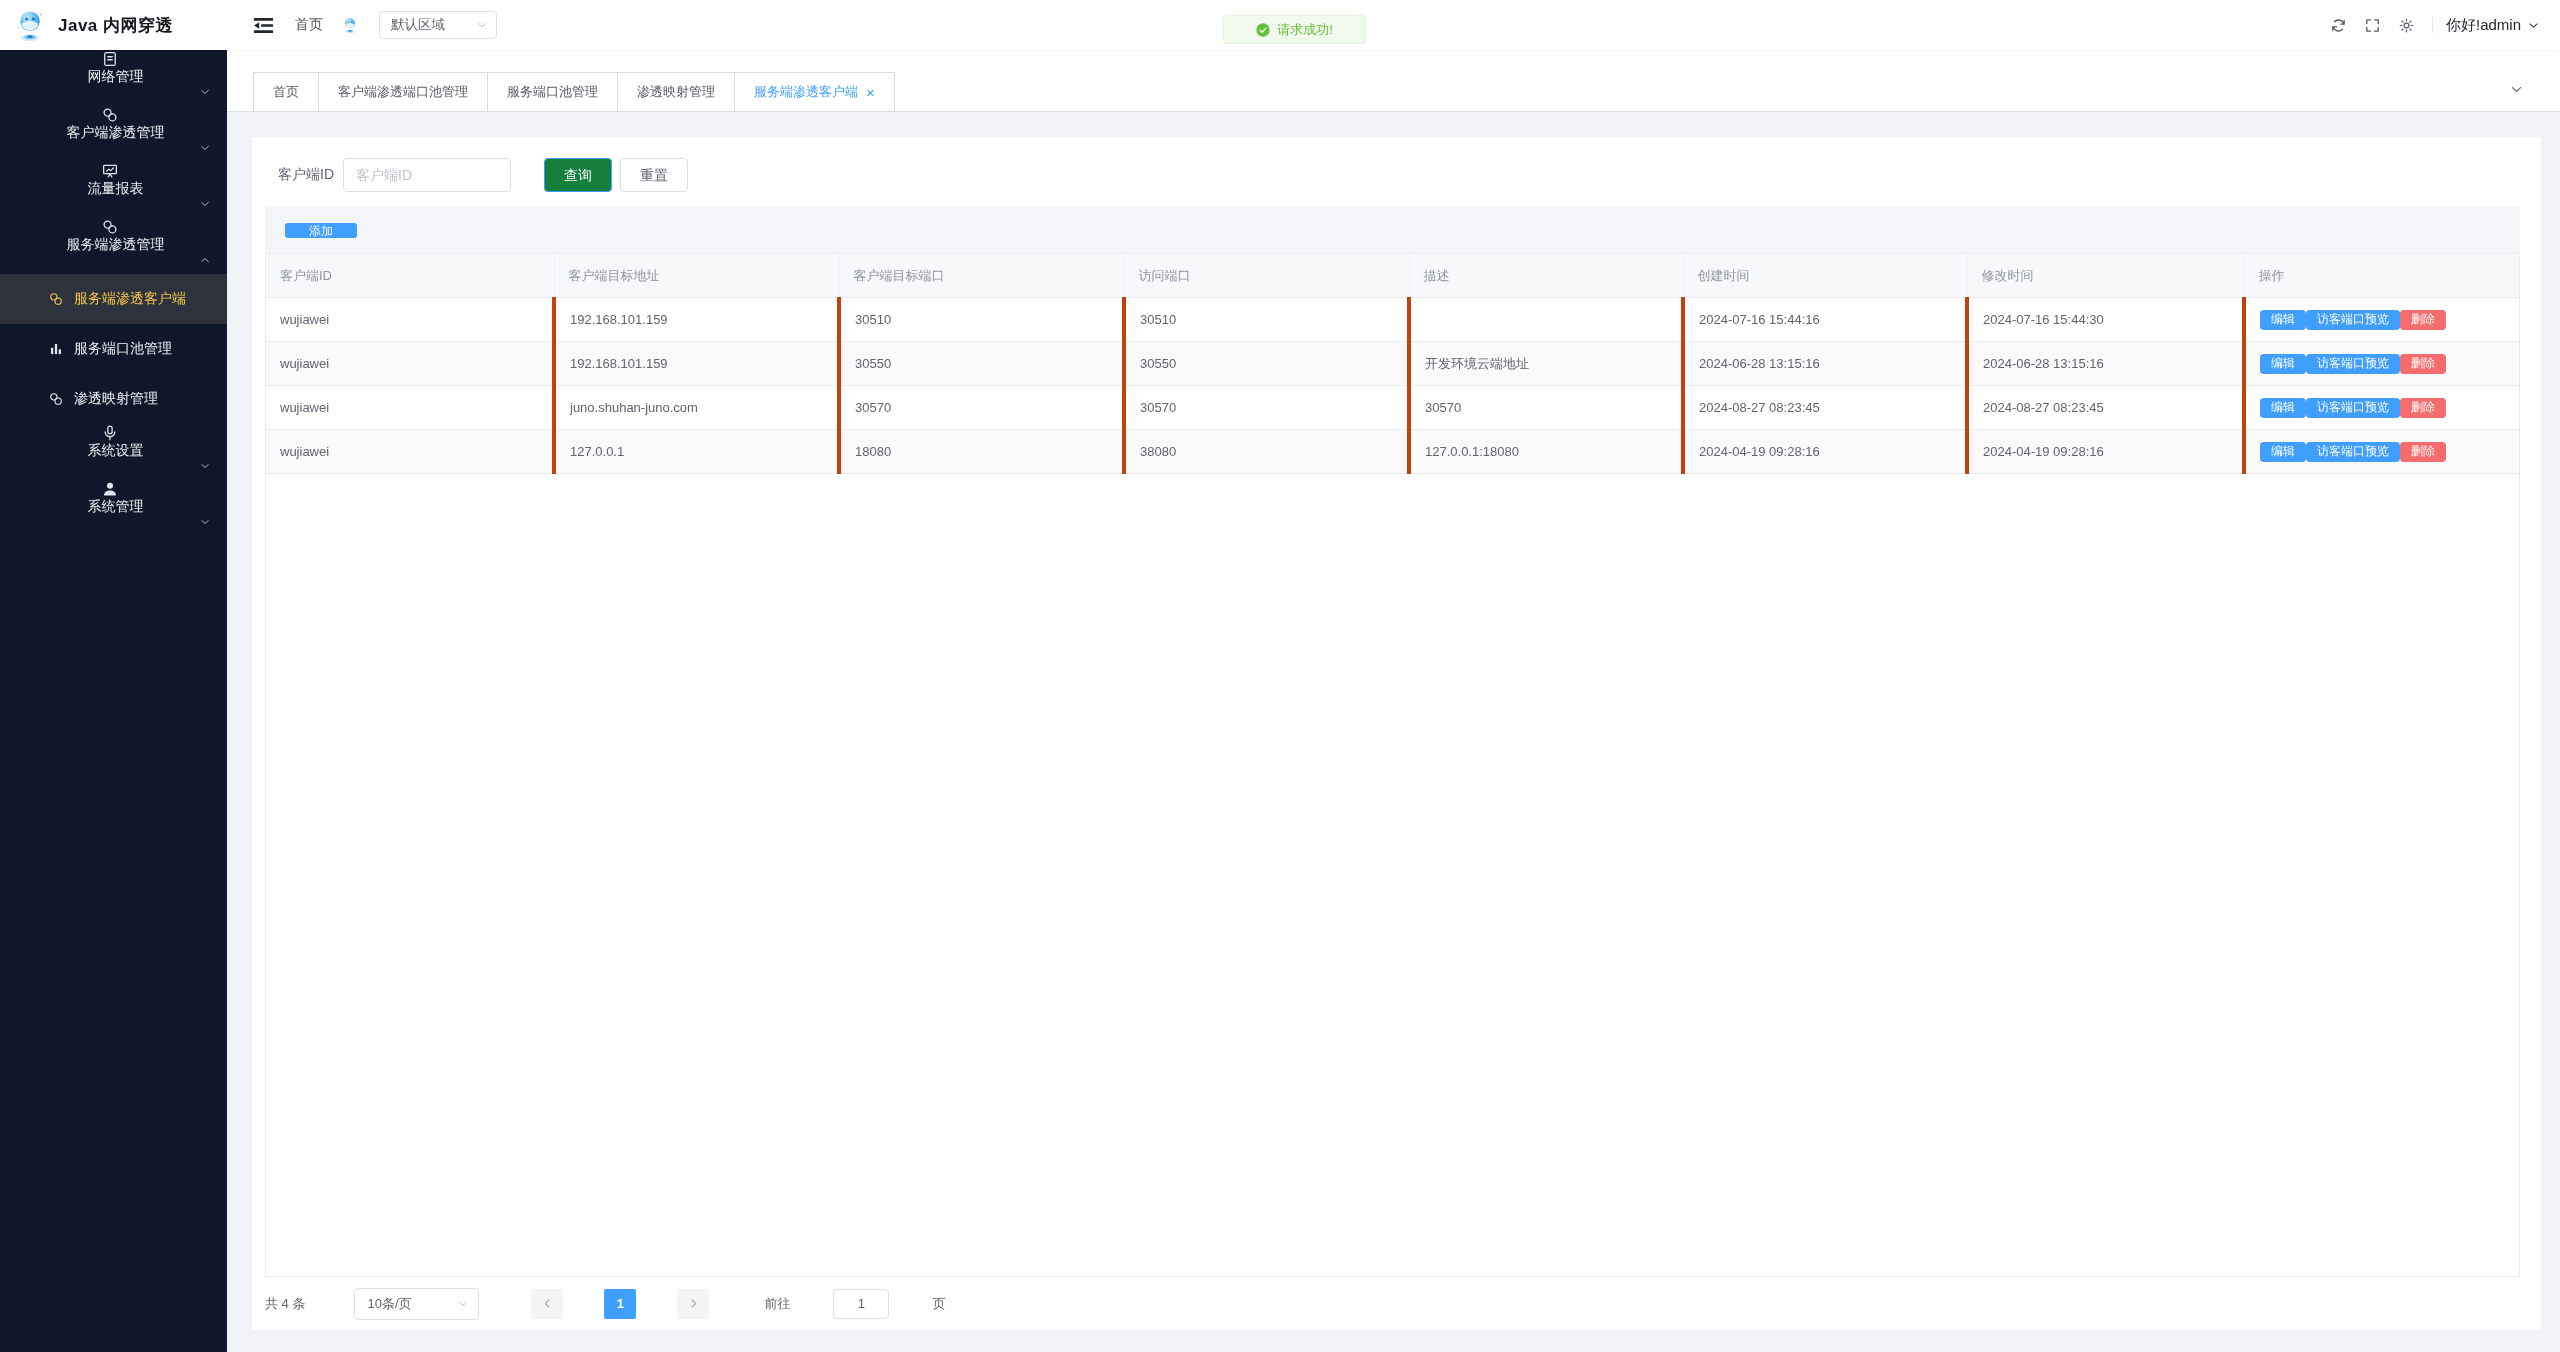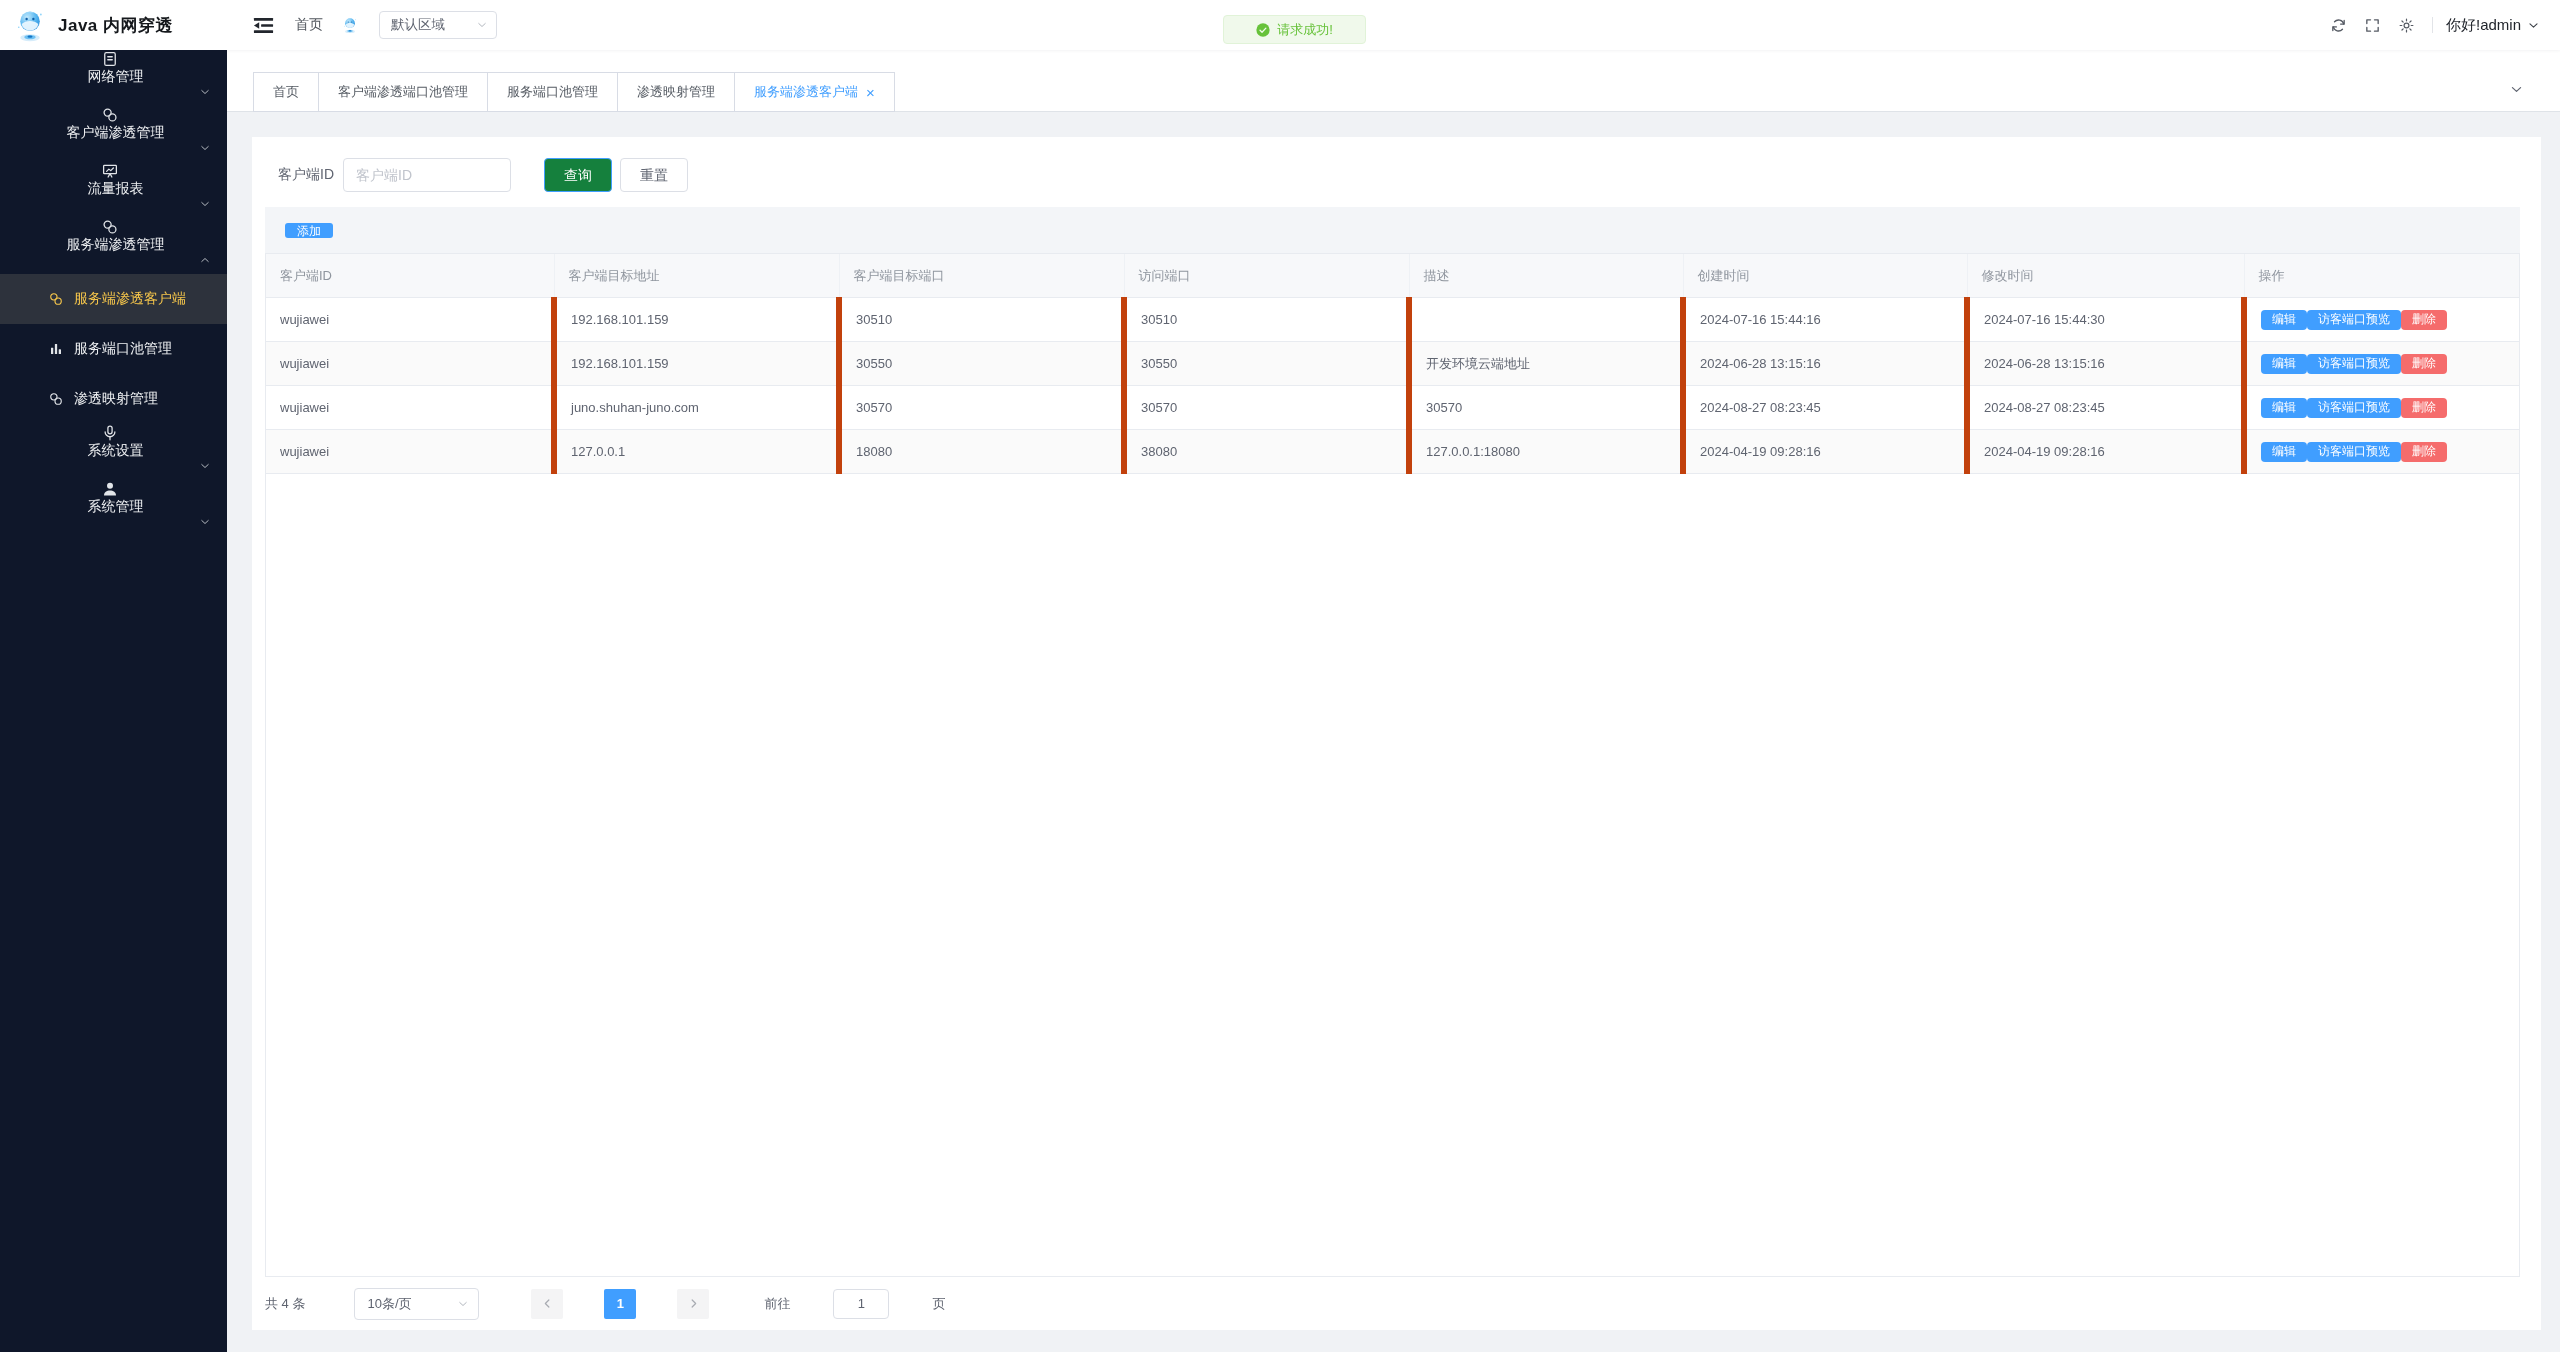--- a/index.html
+++ b/index.html
@@ -60,27 +60,27 @@
   .search-row { display:flex; align-items:center; padding:21px 0 0 26px; }
   .search-label { font-size:14px; color:#5f6470; }
   .search-input { width:168px; height:34px; box-sizing:border-box; border:1px solid #dcdfe6; border-radius:4px; margin-left:9px;
                   padding:0 12px; font-size:14px; color:#5f6470; outline:none; font-family:inherit; }
   .search-input::placeholder { color:#c0c4cc; }
   .btn { height:34px; border-radius:4px; font-size:14px; padding:0 19px; cursor:pointer; font-family:inherit; border:1px solid transparent; line-height:32px; }
   .btn-primary { background:#15803d; color:#fff; border-color:#409eff; }
   .btn-plain { background:#fff; color:#5f6470; border-color:#dcdfe6; }
 
   .toolbar { margin:15px 21px 0 13px; height:46px; background:#f3f5f8; display:flex; align-items:center; padding-left:20px; box-sizing:border-box; }
-  .btn-add { height:15px; padding:0 12px; background:#409eff; color:#fff; border:none; border-radius:3px; font-size:12px; cursor:pointer; font-family:inherit; }
+  .btn-add { height:15px; padding:0 24px; background:#409eff; color:#fff; border:none; border-radius:3px; font-size:12px; cursor:pointer; font-family:inherit; }
 
   .table-wrap { margin:0 21px 0 13px; height:1024px; box-sizing:border-box; border:1px solid #e8ebf0; overflow:hidden; background:#fff; }
   table { width:100%; border-collapse:collapse; table-layout:fixed; font-size:13px; color:#5f6470; }
   th { height:43px; background:#f7f8fa; color:#8f959e; font-weight:400; text-align:left; padding:0 10px 0 14px;
        border-bottom:1px solid #e8ebf0; border-right:1px solid #eef1f5; }
-  td { height:43px; padding:0 10px 0 14px; border-bottom:1px solid #e8ebf0; border-right:6px solid #c2410c; background:#fff; }
+  td { height:43px; padding:0 10px 0 14px; border-bottom:1px solid #e8ebf0; border-right:4px solid #c2410c; background:#fff; }
   th:last-child, td:last-child { border-right:none; }
   tbody tr:nth-child(even) td { background:#fafafa; }
   .btn-xs { height:20px; padding:0 11px; border:none; border-radius:4px; font-size:12px; color:#fff; cursor:pointer; font-family:inherit; }
   .btn-xs.primary { background:#409eff; }
   .btn-xs.danger  { background:#f56c6c; }
 
   .pagination { margin:0 21px 0 13px; height:53px; display:flex; align-items:center; font-size:13px; color:#5f6470;gap:34px; }
   .pg-total { margin-right:15px; }
   .pg-size { width:125px; height:32px; border:1px solid #dcdfe6; border-radius:4px; display:flex; align-items:center;
              padding:0 9px 0 12px; box-sizing:border-box; cursor:pointer; background:#fff; }

